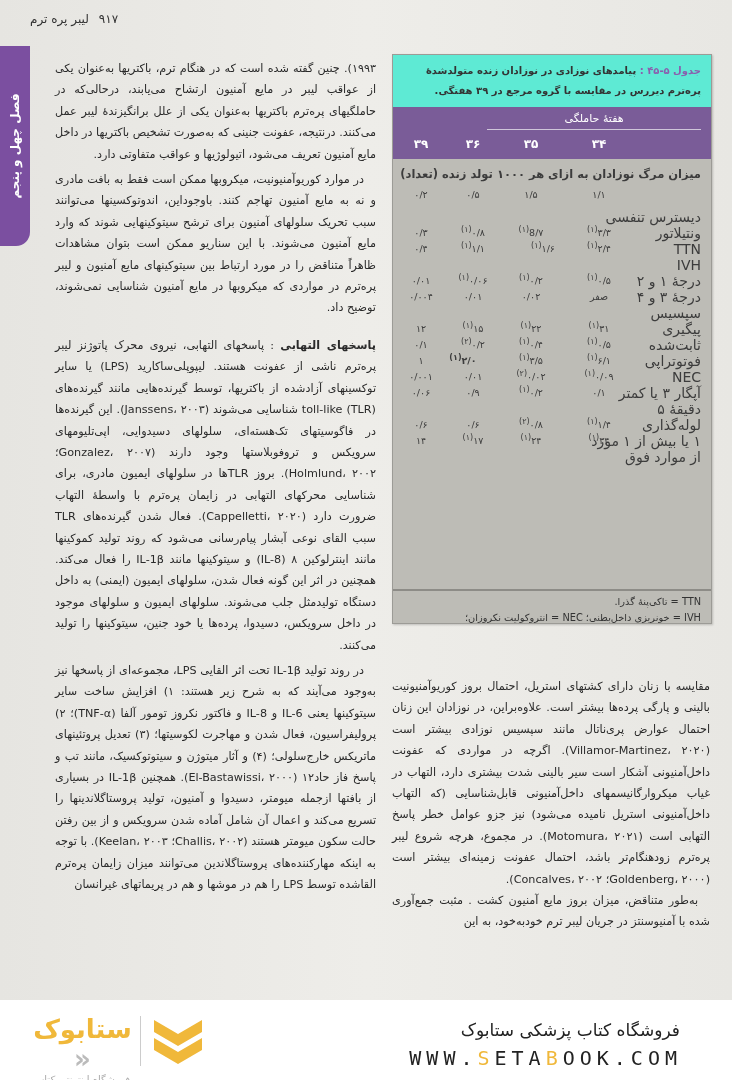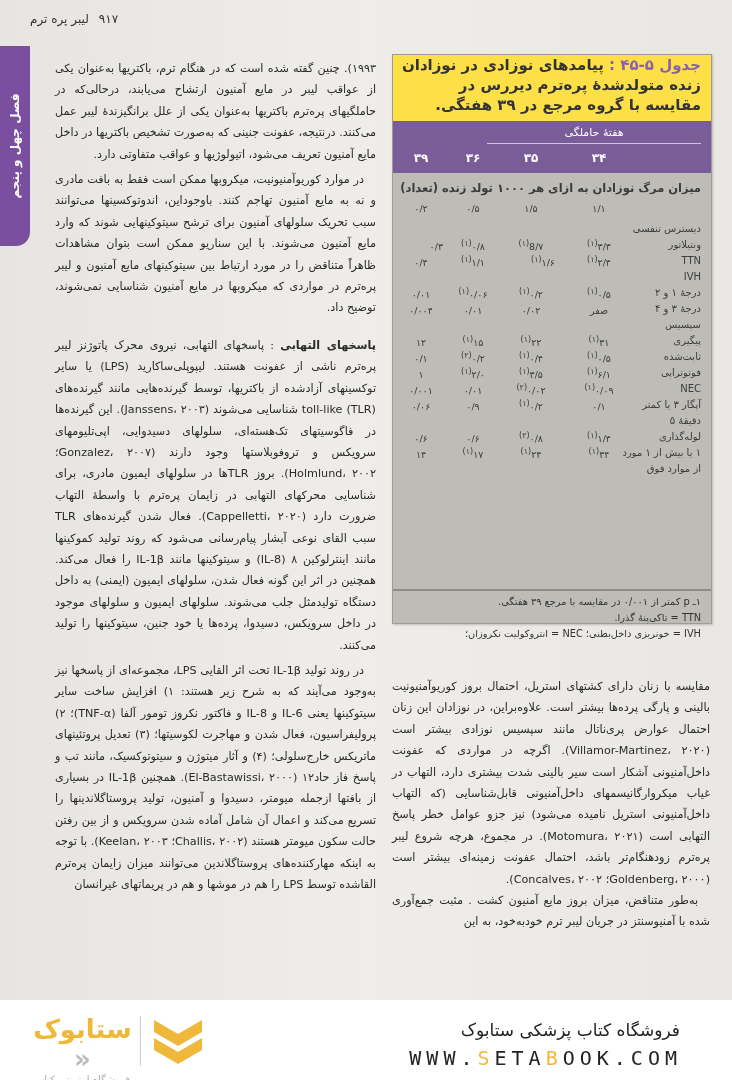--- a/index.html
+++ b/index.html
@@ -7,30 +7,30 @@
   .page{position:absolute;left:0;top:0;width:732px;height:1000px;background:linear-gradient(90deg,#e6e5e1 0%,#eeede9 50%,#e8e7e3 100%);}
   .running-head{position:absolute;top:12px;left:30px;direction:rtl;font-size:12px;color:#333;display:flex;gap:10px;}
   .chapter-tab{position:absolute;left:0;top:46px;width:30px;height:200px;background:#7b4fa0;border-radius:0 0 14px 0;color:#fff;}
   .chapter-tab span{position:absolute;top:100px;left:15px;transform:translate(-50%,-50%) rotate(-90deg);white-space:nowrap;font-size:12px;font-weight:bold;}
   .col-left{position:absolute;left:40px;top:58px;width:336px;direction:rtl;text-align:justify;font-size:11.2px;line-height:21.4px;}
   .col-left p{margin:0 0 4px 15px;}
   .col-left p.indent{text-indent:12px;}
   .col-left .gap{height:12px;}
   .col-left b{font-weight:bold;}
   .table-box{position:absolute;left:392px;top:54px;width:318px;height:568px;background:#bdbcb6;border:1px solid #9c9b96;box-shadow:1px 1px 2px rgba(0,0,0,.2);}
-  .tbl-caption{direction:rtl;padding:0 10px 6px 8px;font-size:15px;font-weight:bold;line-height:20px;color:#333;background:#fde047;}
+  .tbl-caption{direction:rtl;padding:6px 10px 6px 8px;font-size:10px;font-weight:bold;line-height:20px;color:#333;background:#5eead4;}
   .tbl-caption .lbl{color:#8a5fae;font-weight:bold;}
   .tbl-head{background:#7a5c98;color:#fff;height:52px;position:relative;direction:rtl;}
   .tbl-head .grp{position:absolute;top:5px;right:100px;width:214px;text-align:center;font-size:11px;border-bottom:1px solid #cfc6da;padding-bottom:4px;left:auto;}
   .tbl-head .weeks{position:absolute;top:30px;right:0;left:0;height:18px;}
   .wk{position:absolute;width:40px;text-align:center;font-size:12px;font-weight:bold;}
   .tbl-body{direction:rtl;font-size:10px;color:#3c3c3c;position:relative;}
   .sec-title{font-size:11.5px;font-weight:bold;padding:8px 10px 0 0;height:22px;}
   .row{position:relative;height:16px;}
-  .row .lab{position:absolute;right:10px;top:0;font-size:10px;}
+  .row .lab{position:absolute;right:10px;top:0;font-size:14px;}
   .row .c{position:absolute;top:0;width:44px;text-align:center;font-size:9.5px;}
   .row .c sup{font-size:8px;}
   .row.tall{height:20px;}
   .tbl-foot{position:absolute;left:0;right:0;top:534px;border-top:2px solid #8d8c87;direction:rtl;font-size:9.8px;line-height:16px;padding:3px 10px 0 8px;color:#333;}
   .col-right{position:absolute;left:392px;top:676px;width:318px;direction:rtl;text-align:justify;font-size:11.2px;line-height:21.4px;}
   .col-right p{margin:0;}
   .footer{position:absolute;left:0;top:1000px;width:732px;height:80px;background:#ffffff;}
   .footer .store{position:absolute;right:52px;top:20px;direction:rtl;font-size:17px;color:#222;}
   .footer .url{position:absolute;right:50px;top:46px;font-size:20px;letter-spacing:5px;color:#222;font-family:"DejaVu Sans Mono",monospace;}
   .footer .url .y{color:#f0b83a;}
@@ -91,21 +91,21 @@
             <span class="c" style="left: 184px;"><span></span><sup></sup></span>
             <span class="c" style="left: 116px;"><span></span><sup></sup></span>
             <span class="c" style="left: 58px;"><span></span><sup></sup></span>
             <span class="c" style="left: 6px;"><span></span><sup></sup></span>
           </div>
           <div class="row">
             <span class="lab">ونتیلاتور</span>
             <span class="c" style="left: 184px;"><span>۳/۳</span><sup>(۱)</sup></span>
             <span class="c" style="left: 116px;"><span>8/۷</span><sup>(۱)</sup></span>
             <span class="c" style="left: 58px;"><span>۰/۸</span><sup>(۱)</sup></span>
-            <span class="c" style="left: 6px; text-align: right;"><span>۰/۳</span><sup></sup></span>
+            <span class="c" style="left: 6px;"><span>۰/۳</span><sup></sup></span>
           </div>
           <div class="row">
             <span class="lab">TTN</span>
             <span class="c" style="left: 184px;"><span>۲/۴</span><sup>(۱)</sup></span>
             <span class="c" style="left: 128px;"><span>۱/۶</span><sup>(۱)</sup></span>
             <span class="c" style="left: 58px;"><span>۱/۱</span><sup>(۱)</sup></span>
             <span class="c" style="left: 6px;"><span>۰/۴</span><sup></sup></span>
           </div>
           <div class="row">
             <span class="lab">IVH</span>
@@ -146,21 +146,21 @@
             <span class="lab">ثابت‌شده</span>
             <span class="c" style="left: 184px;"><span>۰/۵</span><sup>(۱)</sup></span>
             <span class="c" style="left: 116px;"><span>۰/۴</span><sup>(۱)</sup></span>
             <span class="c" style="left: 58px;"><span>۰/۲</span><sup>(۲)</sup></span>
             <span class="c" style="left: 6px;"><span>۰/۱</span><sup></sup></span>
           </div>
           <div class="row">
             <span class="lab">فوتوتراپی</span>
             <span class="c" style="left: 184px;"><span>۶/۱</span><sup>(۱)</sup></span>
             <span class="c" style="left: 116px;"><span>۳/۵</span><sup>(۱)</sup></span>
-            <span class="c" style="left: 58px;"><span>۲/۰</span><sup>(۱)</sup></span>
+            <span class="c" style="left: 48px; font-weight: bold;"><span>۲/۰</span><sup>(۱)</sup></span>
             <span class="c" style="left: 6px;"><span>۱</span><sup></sup></span>
           </div>
           <div class="row">
             <span class="lab">NEC</span>
             <span class="c" style="left: 184px;"><span>۰/۰۹</span><sup>(۱)</sup></span>
             <span class="c" style="left: 116px;"><span>۰/۰۲</span><sup>(۲)</sup></span>
             <span class="c" style="left: 58px;"><span>۰/۰۱</span><sup></sup></span>
             <span class="c" style="left: 6px;"><span>۰/۰۰۱</span><sup></sup></span>
           </div>
           <div class="row">
@@ -194,21 +194,20 @@
           <div class="row">
             <span class="lab">از موارد فوق</span>
             <span class="c" style="left: 184px;"><span></span><sup></sup></span>
             <span class="c" style="left: 116px;"><span></span><sup></sup></span>
             <span class="c" style="left: 58px;"><span></span><sup></sup></span>
             <span class="c" style="left: 6px;"><span></span><sup></sup></span>
           </div>
         </div>
     </div>
     <div class="tbl-foot">
-      <div>۱ـ p کمتر از ۰/۰۰۱ در مقایسه با مرجع ۳۹ هفتگی.</div>
       <div>TTN = تاکی‌پنهٔ گذرا.</div>
       <div>IVH = خونریزی داخل‌بطنی؛ NEC = انتروکولیت نکروزان؛</div>
     </div>
   </div>
 
   <div class="col-right">
     <p>مقایسه با زنان دارای کشتهای استریل، احتمال بروز کوریوآمنیونیت بالینی و پارگی پرده‌ها بیشتر است. علاوه‌براین، در نوزادان این زنان احتمال عوارض پری‌ناتال مانند سپسیس نوزادی بیشتر است (Villamor-Martinez، ۲۰۲۰). اگرچه در مواردی که عفونت داخل‌آمنیونی آشکار است سیر بالینی شدت بیشتری دارد، التهاب در غیاب میکروارگانیسمهای داخل‌آمنیونی قابل‌شناسایی (که التهاب داخل‌آمنیونی استریل نامیده می‌شود) نیز جزو عوامل خطر پاسخ التهابی است (Motomura، ۲۰۲۱). در مجموع، هرچه شروع لیبر پره‌ترم زودهنگام‌تر باشد، احتمال عفونت زمینه‌ای بیشتر است (Goldenberg، ۲۰۰۰؛ Concalves، ۲۰۰۲).</p>
     <p style="text-indent:12px;">به‌طور متناقض، میزان بروز مایع آمنیون کشت . مثبت جمع‌آوری شده با آمنیوسنتز در جریان لیبر ترم خودبه‌خود، به این</p>
   </div>
 </div>

